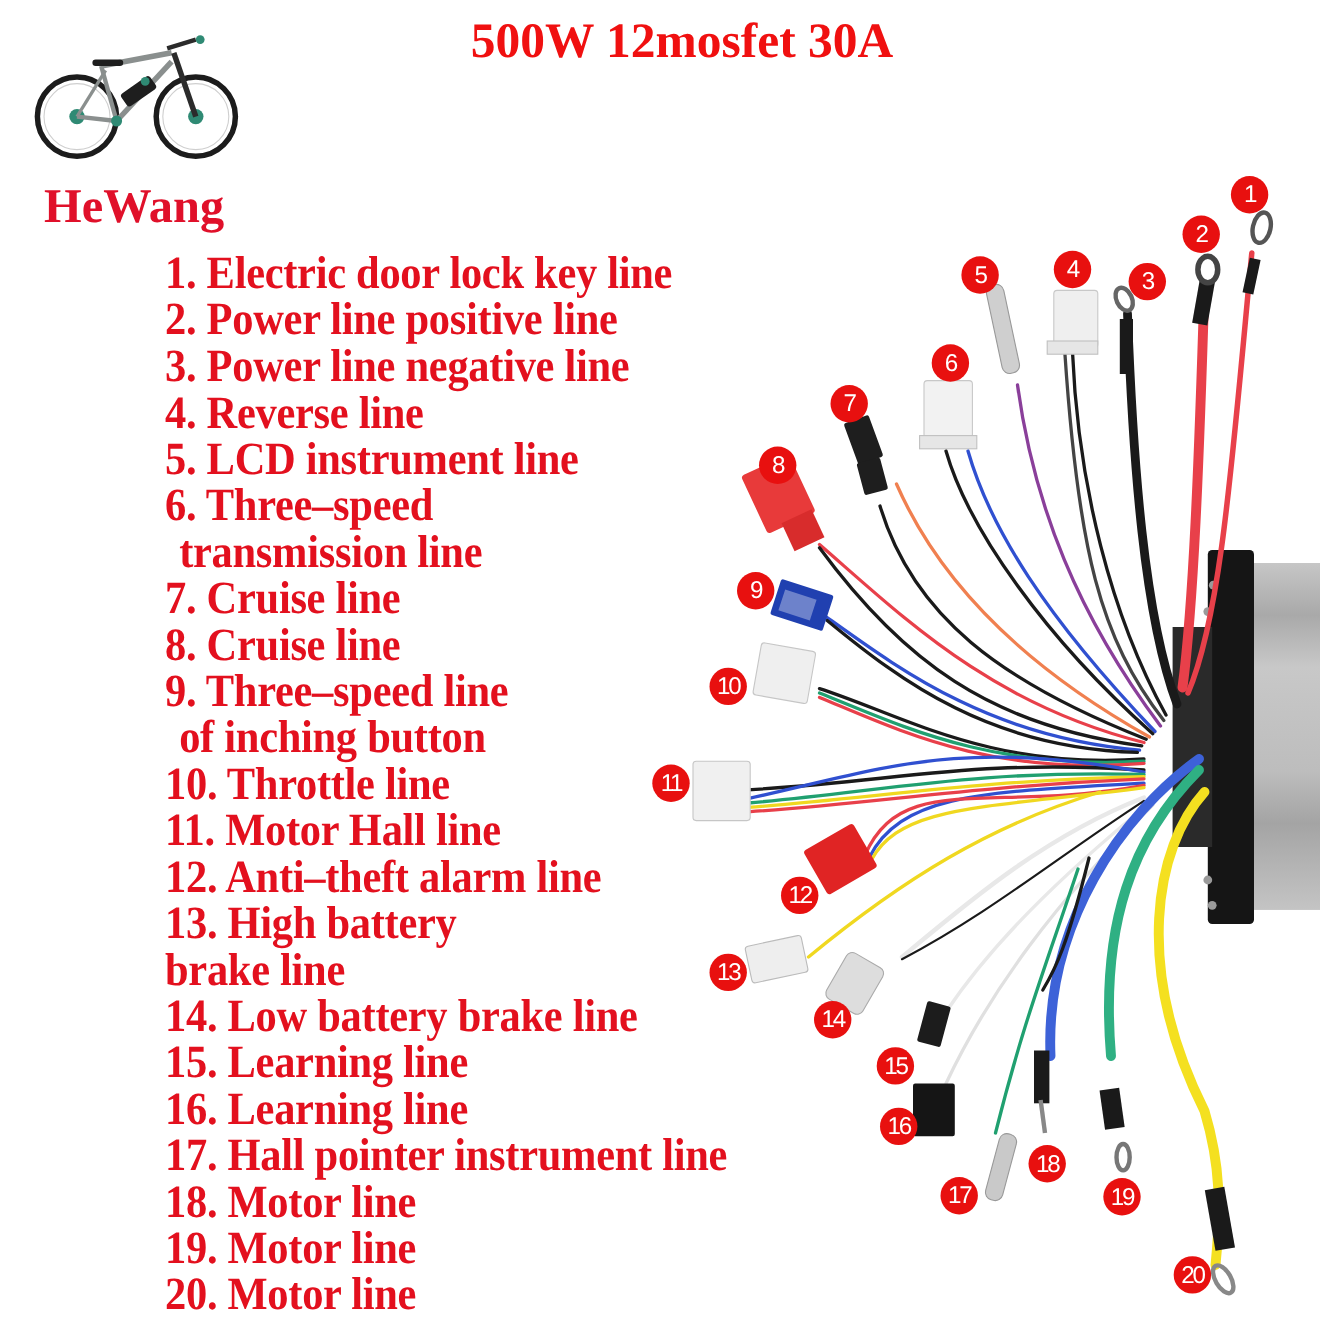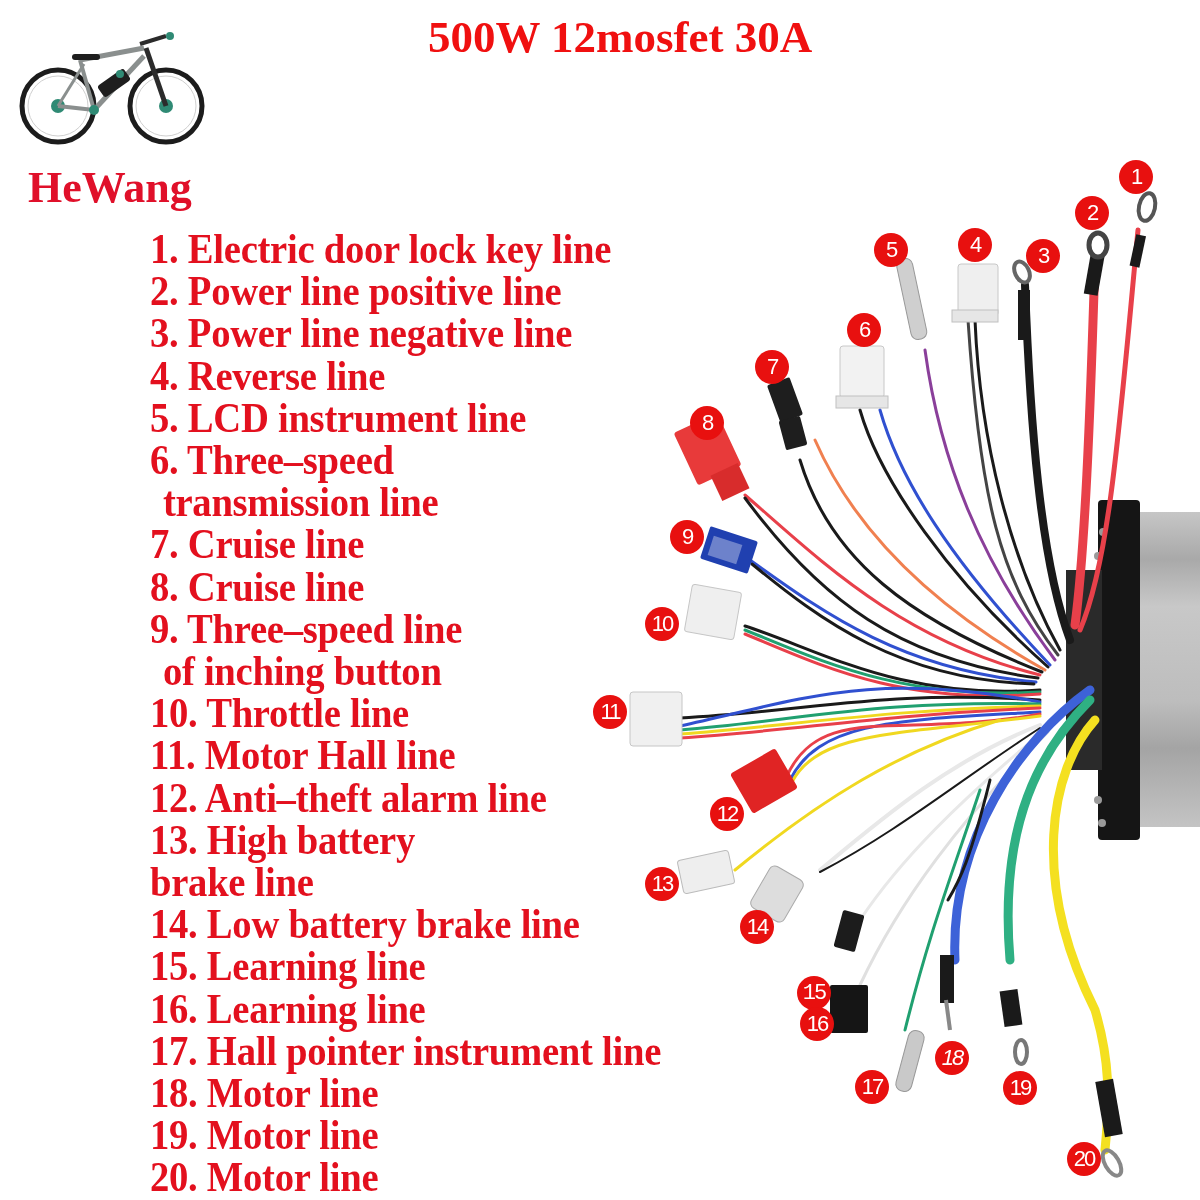--- a/index.html
+++ b/index.html
@@ -1,17 +1,17 @@
 <!DOCTYPE html>
 <html><head>
   <meta charset="utf-8">
   <style>
     html, body { margin: 0; padding: 0; background: #ffffff; }
     body { width: 1200px; height: 1200px; position: relative; overflow: hidden; font-family: "Liberation Serif", serif; }
-    .logo { position: absolute; left: 6px; top: 18px; width: 200px; height: 180px; }
+    .logo { position: absolute; left: 18px; top: 18px; width: 200px; height: 180px; }
     .logo svg { position: absolute; left: 0; top: 0; }
     .brand { position: absolute; left: 22px; top: 148px; font-family: "Liberation Serif", serif; font-weight: bold; font-size: 44px; color: #e0102a; letter-spacing: 0px; line-height: 1; }
     .specs { position: absolute; left: 428px; top: 14px; }
     .spec-line { font-family: "Liberation Serif", serif; font-weight: bold; font-size: 45px; line-height: 46px; color: #f01010; white-space: nowrap; }
     .legend { position: absolute; left: 150px; top: 228px; }
     .legend-item { font-family: "Liberation Serif", serif; font-weight: bold; font-size: 42px; line-height: 42.2px; color: #e3101e; white-space: nowrap; transform: scaleX(0.92); transform-origin: left center; letter-spacing: -0.3px; }
     .legend-item.cont { padding-left: 14px; }
     .legend-item.cont0 { padding-left: 0px; }
     .badge { position: absolute; width: 34px; height: 34px; border-radius: 50%; background: #e8100f; color: #ffffff; font-family: "Liberation Sans", sans-serif; font-size: 22px; display: flex; align-items: center; justify-content: center; letter-spacing: -2px; }
   </style>
@@ -210,18 +210,18 @@
 <div class="badge" style="left:874px;top:233px;">5</div>
 <div class="badge" style="left:847px;top:313px;">6</div>
 <div class="badge" style="left:755px;top:350px;">7</div>
 <div class="badge" style="left:690px;top:406px;">8</div>
 <div class="badge" style="left:670px;top:520px;">9</div>
 <div class="badge" style="left:645px;top:607px;">10</div>
 <div class="badge" style="left:593px;top:695px;">11</div>
 <div class="badge" style="left:710px;top:797px;">12</div>
 <div class="badge" style="left:645px;top:867px;">13</div>
 <div class="badge" style="left:740px;top:910px;">14</div>
-<div class="badge" style="left:797px;top:976px;font-family:Liberation Mono, monospace;">15</div>
+<div class="badge" style="left:797px;top:952px;">15</div>
 <div class="badge" style="left:800px;top:1007px;">16</div>
 <div class="badge" style="left:855px;top:1070px;">17</div>
-<div class="badge" style="left:935px;top:1041px;font-style:italic;">18</div>
+<div class="badge" style="left:935px;top:1041px;">18</div>
 <div class="badge" style="left:1003px;top:1071px;">19</div>
 <div class="badge" style="left:1067px;top:1142px;">20</div>
 
 </body></html>

